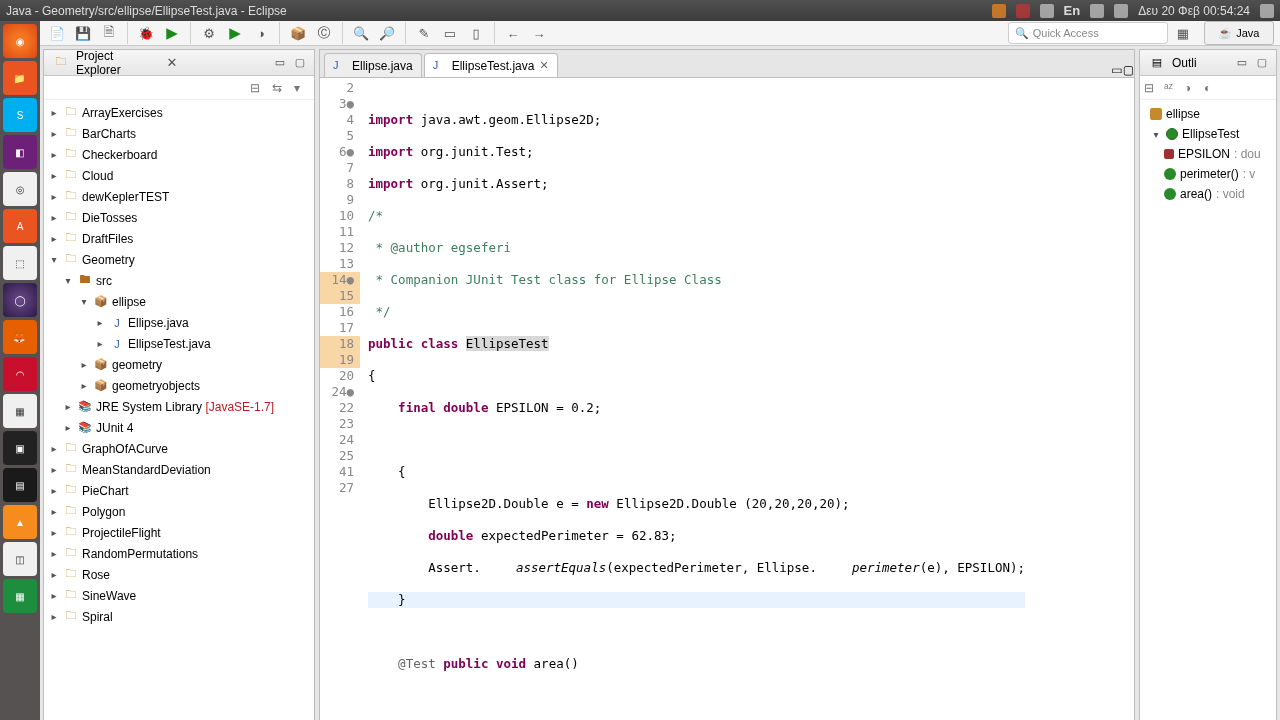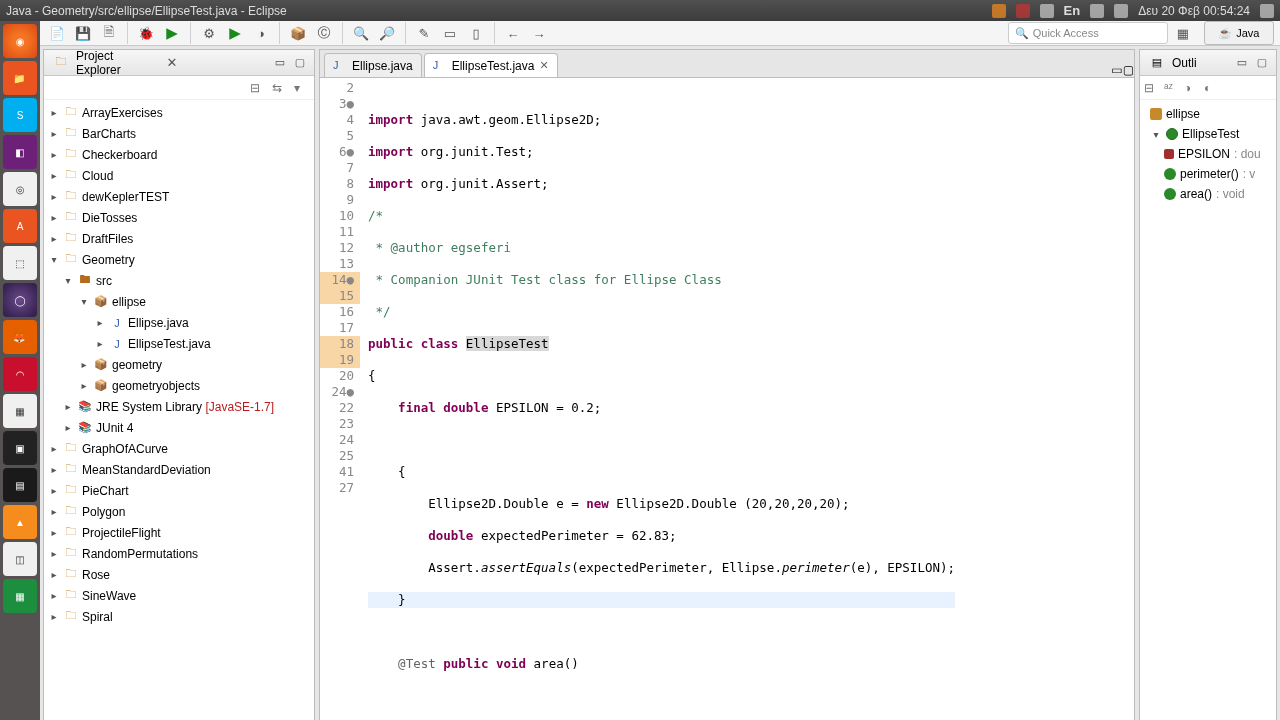--- a/index.html
+++ b/index.html
@@ -79,21 +79,21 @@
   .etab .tx { font-size:11px; color:#666;}
   .editor-tabs .spacer { flex:1;}
   .editor-body { flex:1; display:flex; font-family: "DejaVu Sans Mono","Consolas",monospace; font-size:12.5px; line-height:16px; overflow:auto; background:#fff;}
   .gutter { width:40px; text-align:right; color:#888; padding:2px 6px 2px 0; user-select:none;}
   .gutter .g { height:16px;}
   .gutter .mark { background:#f9d6a6; margin-right:-6px; padding-right:6px;}
   .code { padding:2px 0 2px 8px; white-space:pre;}
   .kw { color:#7f0055; font-weight:bold;}
   .cm { color:#3f7f5f;}
   .an { color:#646464;}
-  .ital { font-style:italic;}
+  .ital { font-style:italic;margin-left:35px;}
   .hl { background:#d8d8d8;}
   .curline { background:#e8f2fe;}
   
   
   .outline { width:138px;}
   .outline-tools { height:24px; display:flex; align-items:center; gap:6px; padding:0 4px; border-bottom:1px solid #eee;}
   .outline-body { padding:4px 2px; font-size:12px;}
   .orow { display:flex; align-items:center; height:20px; gap:4px; white-space:nowrap; overflow:hidden;}
   .oic { width:12px; height:12px; border-radius:50%; display:inline-block;}
   .oic-pkg { background:#c68a2a; border-radius:2px;}

